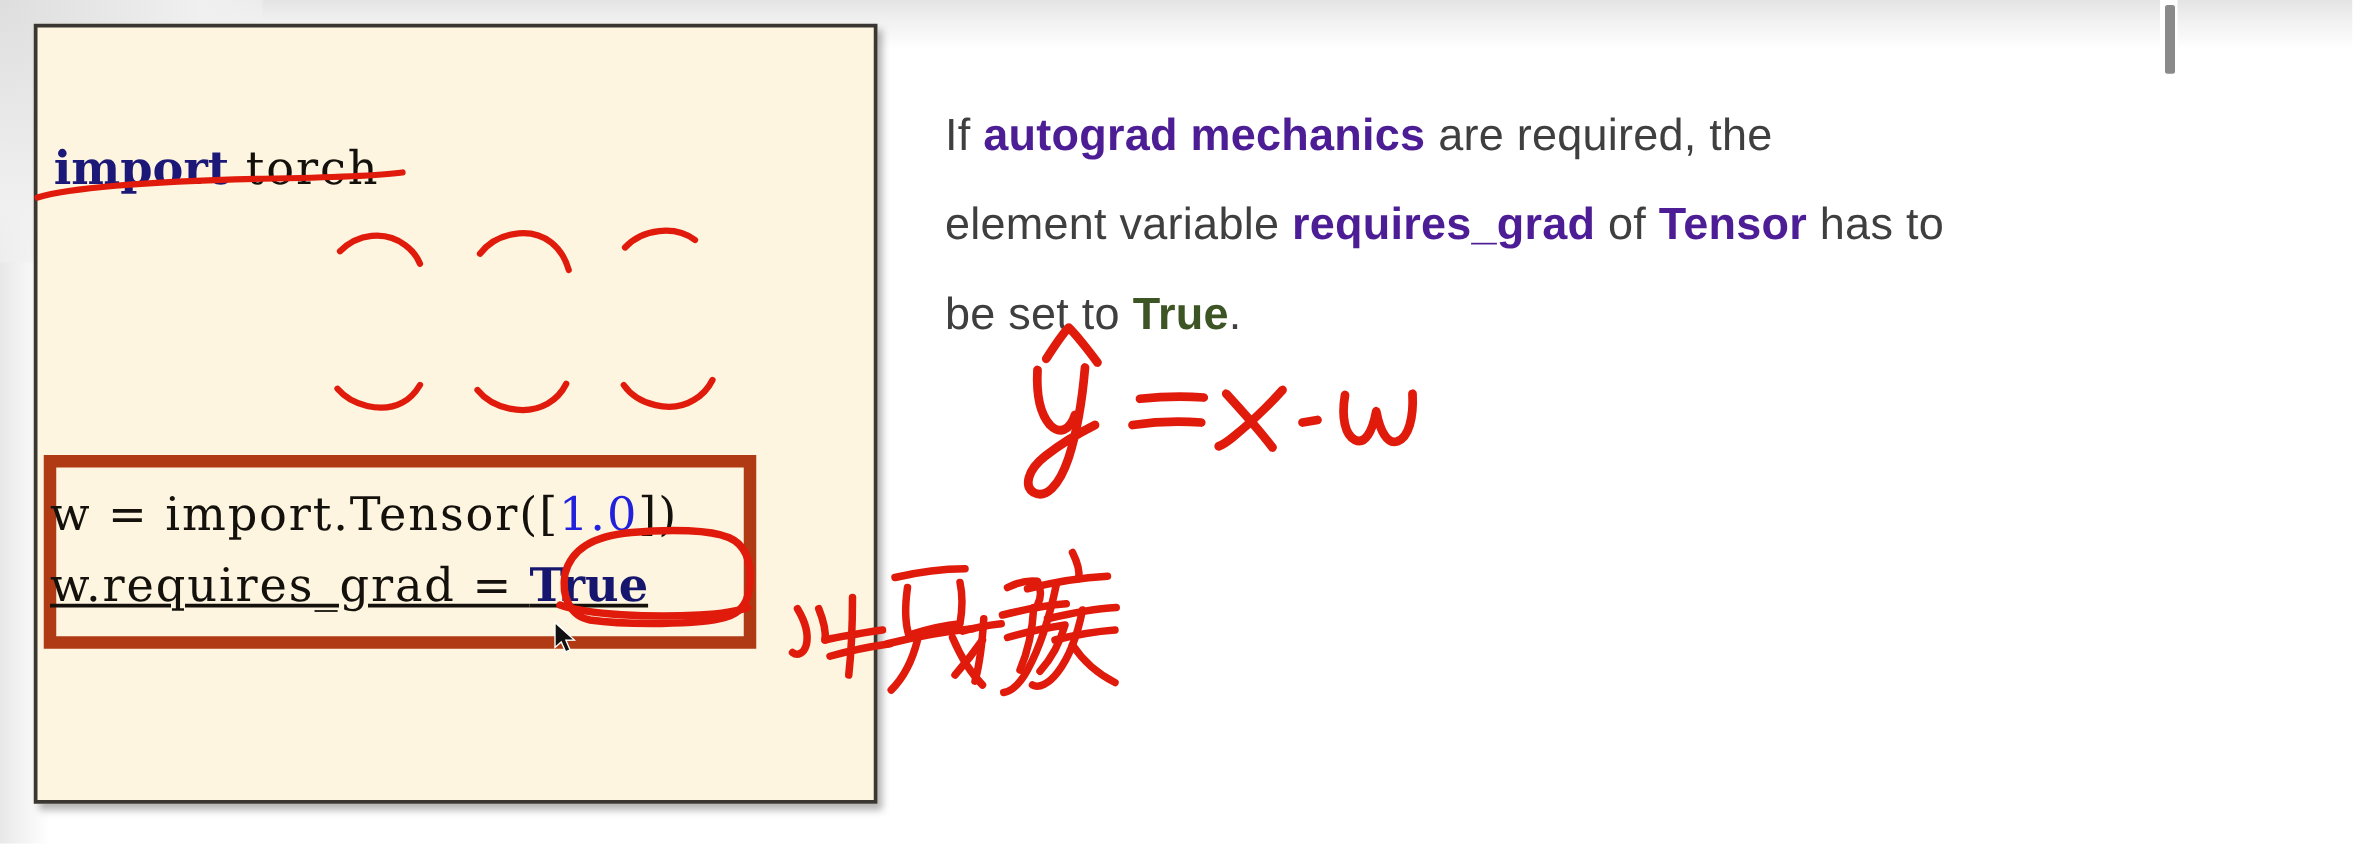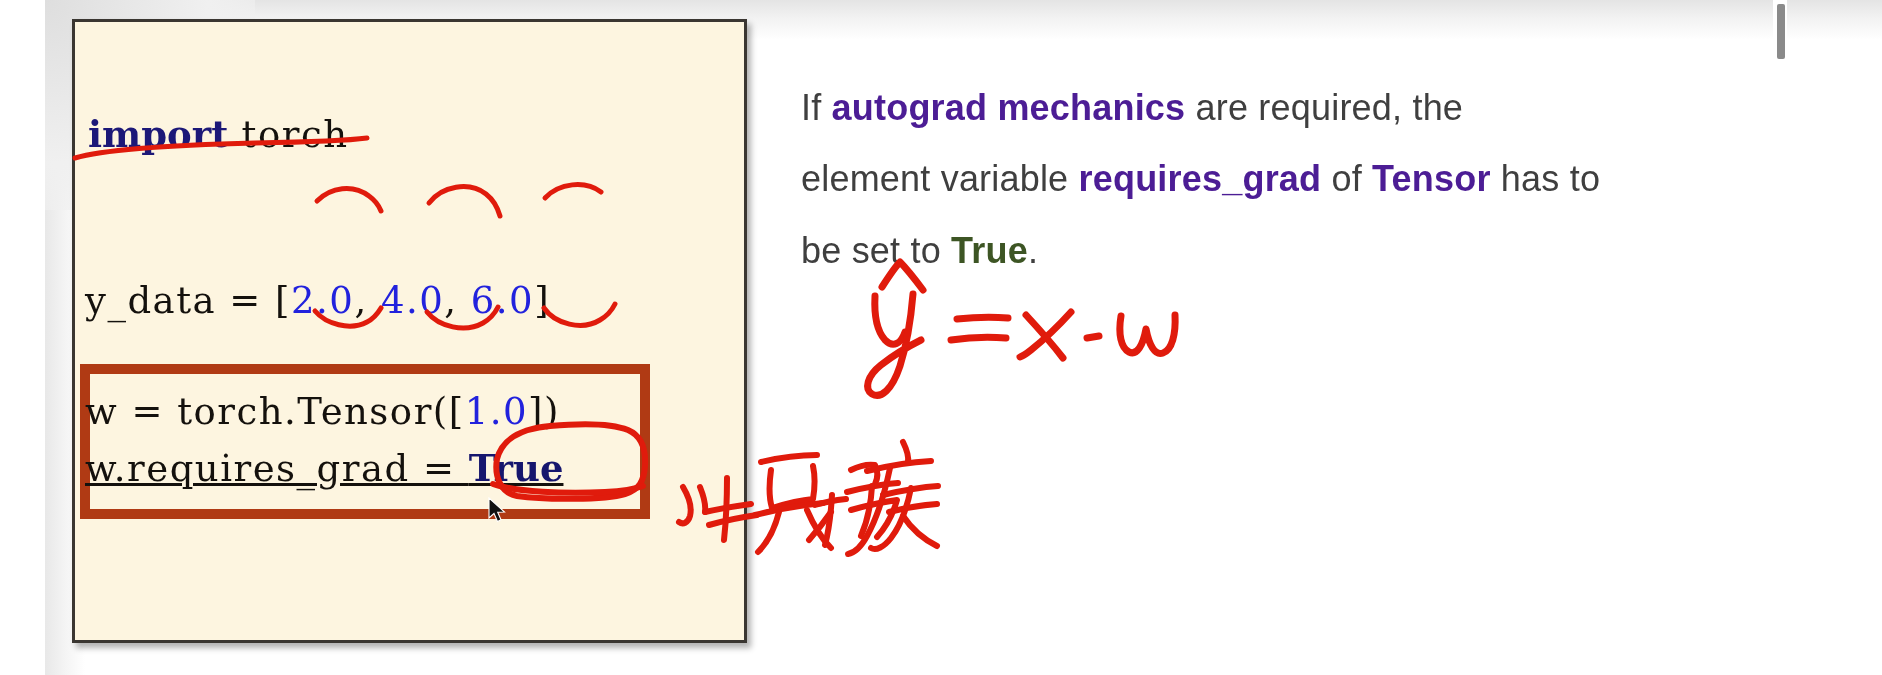--- a/index.html
+++ b/index.html
@@ -6,21 +6,20 @@
   html, body {
     margin: 0; padding: 0;
     width: 1882px; height: 675px;
     overflow: hidden;
     font-family: "Liberation Sans", sans-serif;
   }
   #stage {
     position: relative;
     width: 1742px; height: 675px;
     background: #ffffff;
-    margin-left: 45px;
   }
   
   .bg-wash-top {
     position: absolute; left: 0; top: 0; width: 1882px; height: 40px;
     background: linear-gradient(to bottom, #e4e4e4 0%, #f2f2f2 45%, #ffffff 100%);
   }
   .bg-wash-left {
     position: absolute; left: 0; top: 0; width: 40px; height: 675px;
     background: linear-gradient(to right, #e8e8e8 0%, #f4f4f4 50%, #ffffff 100%);
   }
@@ -110,23 +109,22 @@
   <div class="bg-wash-left"></div>
   <div class="bg-wash-corner"></div>
 
   <div id="code-box">
 
     <div id="red-frame"></div>
 
     <div class="code-line" id="line-import"><span class="kw">import</span><span> torch</span></div>
 
 
-    <div class="code-line" id="line-ydata"><span>y_data = [</span><span class="num">2.0</span><span>, </span><span class="num">4.0</span><span>, </span><span class="num">6.0</span><span>]</span></div>
 
-    <div class="code-line" id="line-w"><span>w = torch.Tensor([</span><span class="num">1.0</span><span>])</span></div>
+    <div class="code-line" id="line-w"><span>w = import.Tensor([</span><span class="num">1.0</span><span>])</span></div>
 
     <div class="code-line" id="line-rg"><span>w.requires_grad = </span><span class="truev">True</span></div>
   </div>
 
   <p id="prose"><span>If </span><span class="hl">autograd mechanics</span><span> are required, the element variable </span><span class="hl">requires_grad</span><span> of </span><span class="hl">Tensor</span><span> has to be set to </span><span class="grn">True</span><span>.</span></p>
 
   <svg id="ink" viewBox="0 0 1882 675">
     <g fill="none" stroke="#e01b0c" stroke-linecap="round" stroke-linejoin="round">
 
       <path stroke-width="5" d="M30,158 C60,149 130,145 210,143 C268,142 300,141 322,138"></path>

